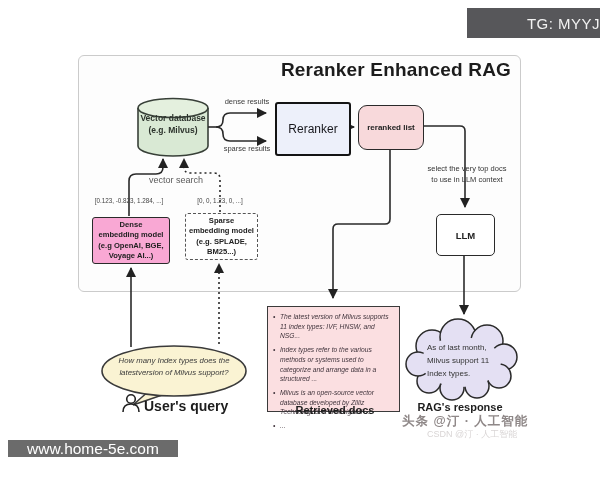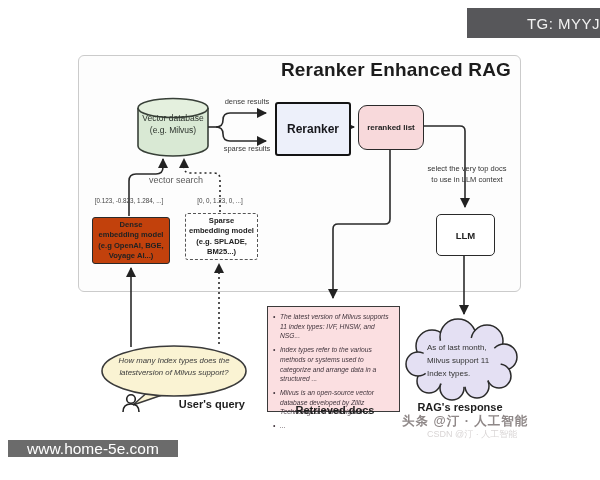--- a/index.html
+++ b/index.html
@@ -10,54 +10,54 @@
   
   #tg-badge{left:467px;top:8px;width:126px;height:30px;background:#57575a;color:#f2f2f2;
     font-size:15px;display:flex;align-items:center;justify-content:center;letter-spacing:.5px;z-index:3;padding-left:48px;}
   
   #diagram-frame{left:78px;top:55px;width:441px;height:235px;border:1px solid #cbcbcb;
     border-radius:6px;background:#fdfdfd;z-index:0;}
   #svg-layer{left:0;top:0;z-index:1;pointer-events:none;}
   .node, .lbl{z-index:2;}
   #diagram-title{left:280px;top:59px;width:232px;text-align:center;font-weight:bold;
     font-size:19px;color:#1c1c1c;letter-spacing:.2px;}
-  #vector-db-label{left:139px;top:112px;width:68px;text-align:center;font-weight:normal;
+  #vector-db-label{left:139px;top:112px;width:68px;text-align:center;font-weight:bold;
     font-size:8.5px;line-height:1.45;color:#2c332c;}
   .flowlabel{font-size:7.5px;color:#3a3a3a;text-align:center;}
   #dense-results-label{left:221px;top:97px;width:52px;}
   #sparse-results-label{left:221px;top:144px;width:52px;text-align:center;}
   #reranker-box{left:275px;top:102px;width:72px;height:50px;background:#edf0fa;
     border:2px solid #141414;border-radius:3px;display:flex;align-items:center;justify-content:center;
-    font-weight:bold;font-size:12px;color:#17171c;}
+    font-weight:normal;font-size:12px;color:#17171c;}
   #reranked-list-box{left:358px;top:105px;width:64px;height:43px;background:#f8d9db;
     border:1.6px solid #2a2a2a;border-radius:9px;display:flex;align-items:center;justify-content:center;
     font-weight:bold;font-size:8px;color:#222;}
   #select-top-docs-label{left:420px;top:163px;width:94px;font-size:7.5px;color:#333;
     text-align:center;line-height:1.5;}
   #llm-box{left:436px;top:214px;width:57px;height:40px;background:#ffffff;border:1.6px solid #2a2a2a;
     border-radius:5px;display:flex;align-items:center;justify-content:center;
     font-weight:bold;font-size:9.5px;color:#222;}
   #vector-search-label{left:138px;top:175px;width:76px;text-align:center;font-size:9px;color:#5a5a5a;}
   .vec{font-size:6.3px;color:#444;text-align:center;}
   #dense-vector-label{left:86px;top:197px;width:86px;}
   #sparse-vector-label{left:186px;top:197px;width:68px;}
   .embed-box{display:flex;align-items:center;justify-content:center;text-align:center;
     font-weight:bold;font-size:7.6px;line-height:1.35;color:#222;border-radius:3px;}
-  #dense-embedding-box{left:92px;top:217px;width:76px;height:45px;background:#c2410c;border:1.5px solid #2a2a2a;}
+  #dense-embedding-box{left:92px;top:217px;width:76px;height:45px;background:#f9a8d4;border:1.5px solid #2a2a2a;}
   #sparse-embedding-box{left:185px;top:213px;width:71px;height:45px;background:#fefefe;border:1.5px dashed #555;}
   #retrieved-docs-box{left:267px;top:306px;width:133px;height:106px;background:#fbdfe1;
     border:1.6px solid #3a3a3a;box-sizing:border-box;padding:5px 6px 3px 5px;}
   .doc-bullet{font-style:italic;font-size:6.7px;line-height:1.45;color:#40343c;margin-bottom:4px;
     padding-left:7px;position:relative;}
   .doc-bullet::before{content:"•";position:absolute;left:0;top:0;}
   #retrieved-docs-label{left:278px;top:404px;width:114px;text-align:center;font-weight:bold;
     font-size:11px;color:#1d1d1d;}
   #user-query-text{left:112px;top:355px;width:124px;text-align:center;font-style:italic;
     font-size:7.8px;line-height:1.6;color:#3a3a3a;}
-  #users-query-label{left:155px;top:398px;width:90px;font-weight:bold;font-size:11px;color:#1d1d1d;text-align:right;}
+  #users-query-label{left:144px;top:398px;width:90px;font-weight:bold;font-size:14px;color:#1d1d1d;}
   #rag-cloud-text{left:427px;top:341px;width:84px;font-size:8px;
     line-height:1.65;color:#333;}
   #rag-response-label{left:408px;top:401px;width:104px;text-align:center;font-weight:bold;
     font-size:11px;color:#1d1d1d;}
   #watermark-primary{left:402px;top:413px;width:160px;font-size:12.5px;color:#8f8888;
     letter-spacing:1px;font-weight:bold;z-index:3;}
   #watermark-secondary{left:427px;top:428px;width:130px;font-size:9px;color:#d9d5d5;z-index:3;}
   #footer-url-bar{left:8px;top:440px;width:170px;height:17px;background:#6b6b6b;color:#ffffff;
     font-size:15.5px;display:flex;align-items:center;justify-content:center;z-index:3;}
 </style>

